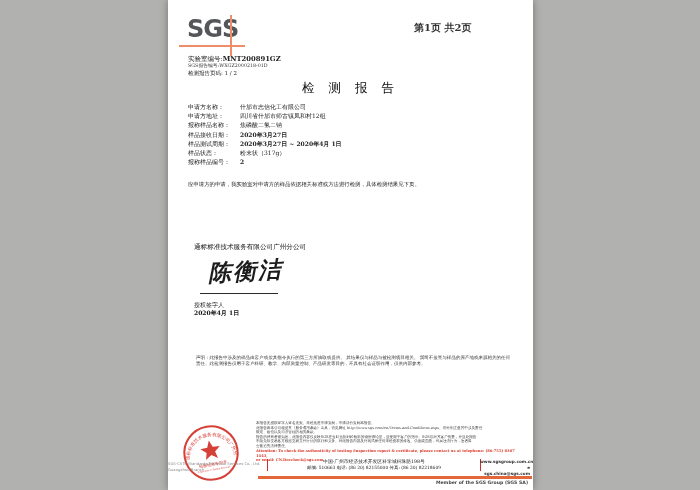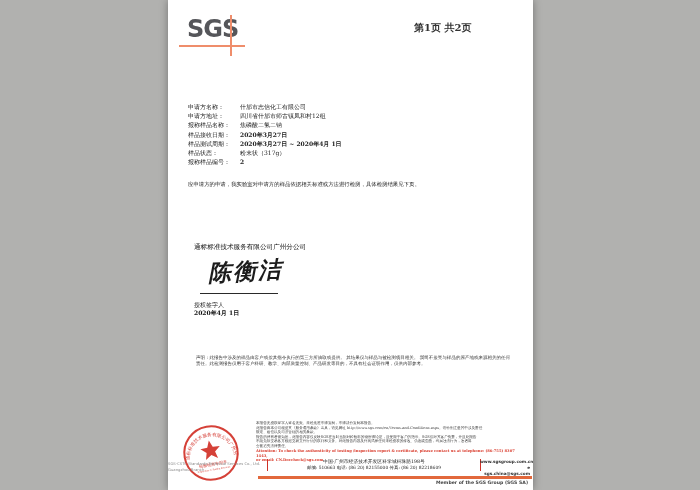--- a/index.html
+++ b/index.html
@@ -63,21 +63,27 @@
 </head>
 <body>
 
 <div class="paper">
 
   <div class="abs logo-text">SGS</div>
   <div class="abs logo-hline"></div>
   <div class="abs logo-vline"></div>
   <div class="abs page-indicator">第1页 共2页</div>
 
+  <div class="abs lab-block">
+    <div class="lab-line1"><span>实验室编号:</span><b>MNT200891GZ</b></div>
+    <div class="lab-line2"><span>SGS报告编号:</span><span>WXGZ2000218-01D</span></div>
+    <div class="lab-line3"><span>检测报告页码:</span> <span>1 / 2</span></div>
+  </div>
 
+  <div class="abs report-title">检 测 报 告</div>
 
   <div class="abs info-table">
     <div class="info-row">
         <span class="lbl">申请方名称：</span>
         <span class="val">什邡市志信化工有限公司</span>
       </div>
     <div class="info-row">
         <span class="lbl">申请方地址：</span>
         <span class="val">四川省什邡市师古镇凤和村12组</span>
       </div>

